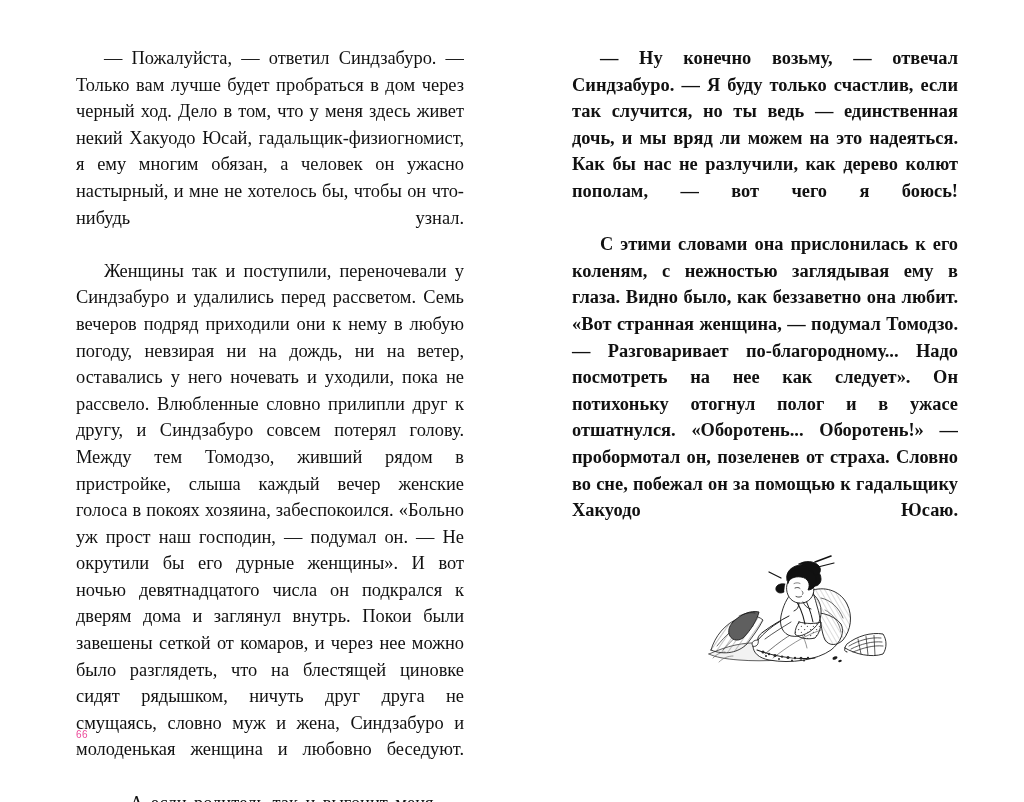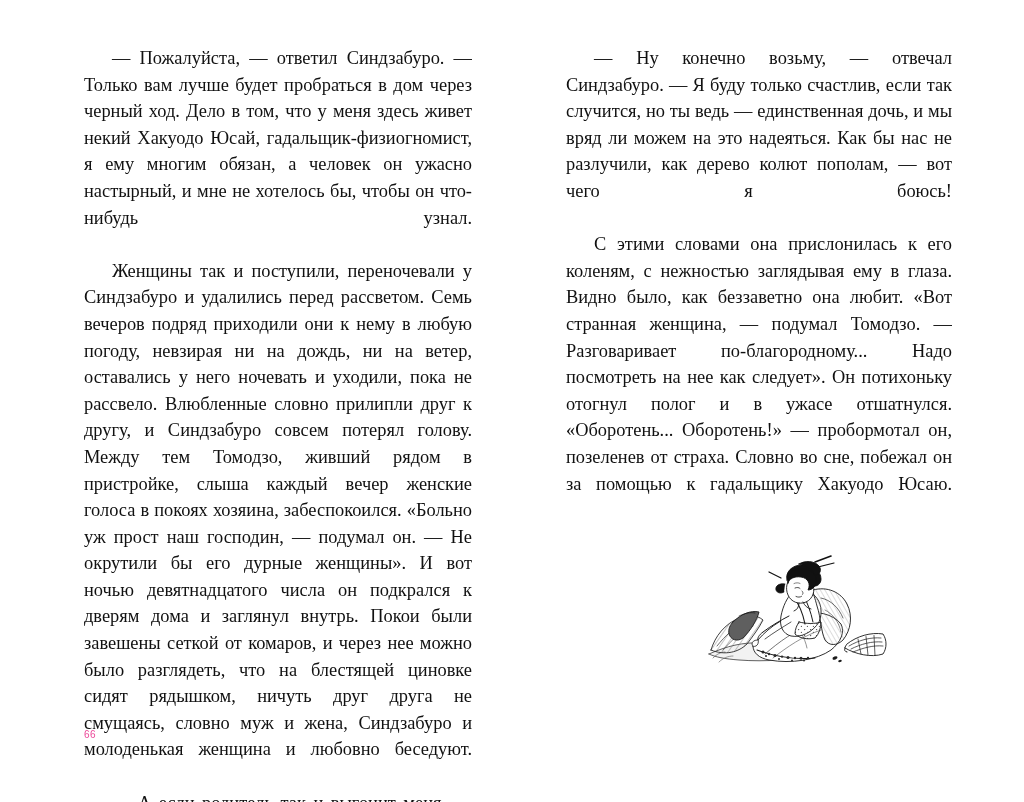--- a/index.html
+++ b/index.html
@@ -20,36 +20,36 @@
     position: absolute;
     inset: 0;
     display: block;
   }
 
   .page {
     position: absolute;
     top: 0;
     height: 802px;
   }
-  .page-left  { left: 16px;    width: 512px; padding-left: 8px; }
+  .page-left  { left: 8px;    width: 512px; padding-left: 8px; }
   .page-right { left: 512px; width: 512px; }
 
   .textcol {
     position: absolute;
     top: 45px;
     font-size: 18.4px;
     line-height: 26.6px;
     text-align: justify;
     text-justify: inter-word;
     -webkit-hyphens: none;
     hyphens: none;
     color: #111111;
   }
   .textcol.col-left  { left: 68px;  width: 388px; }
-  .textcol.col-right { left: 54px;  width: 386px; }
+  .textcol.col-right { left: 60px;  width: 386px; font-weight: bold; }
 
   .para {
     margin: 0;
     text-indent: 28px;
     text-align: justify;
   }
   
   .para:after {
     content: "";
     display: inline-block;

